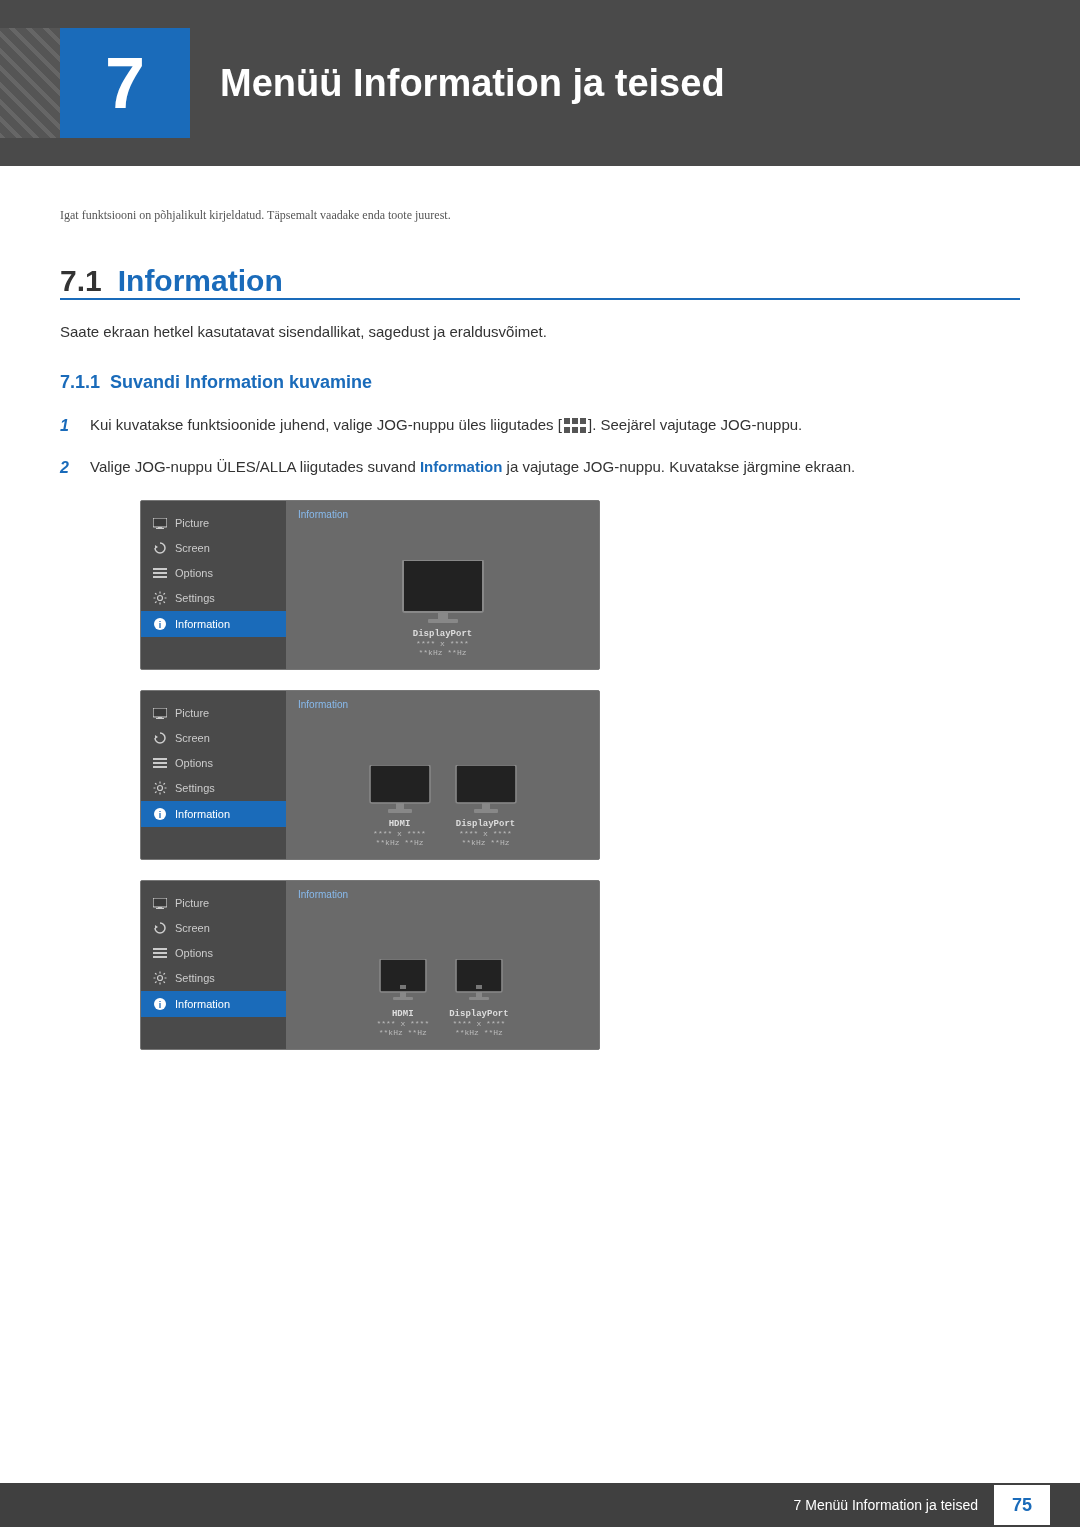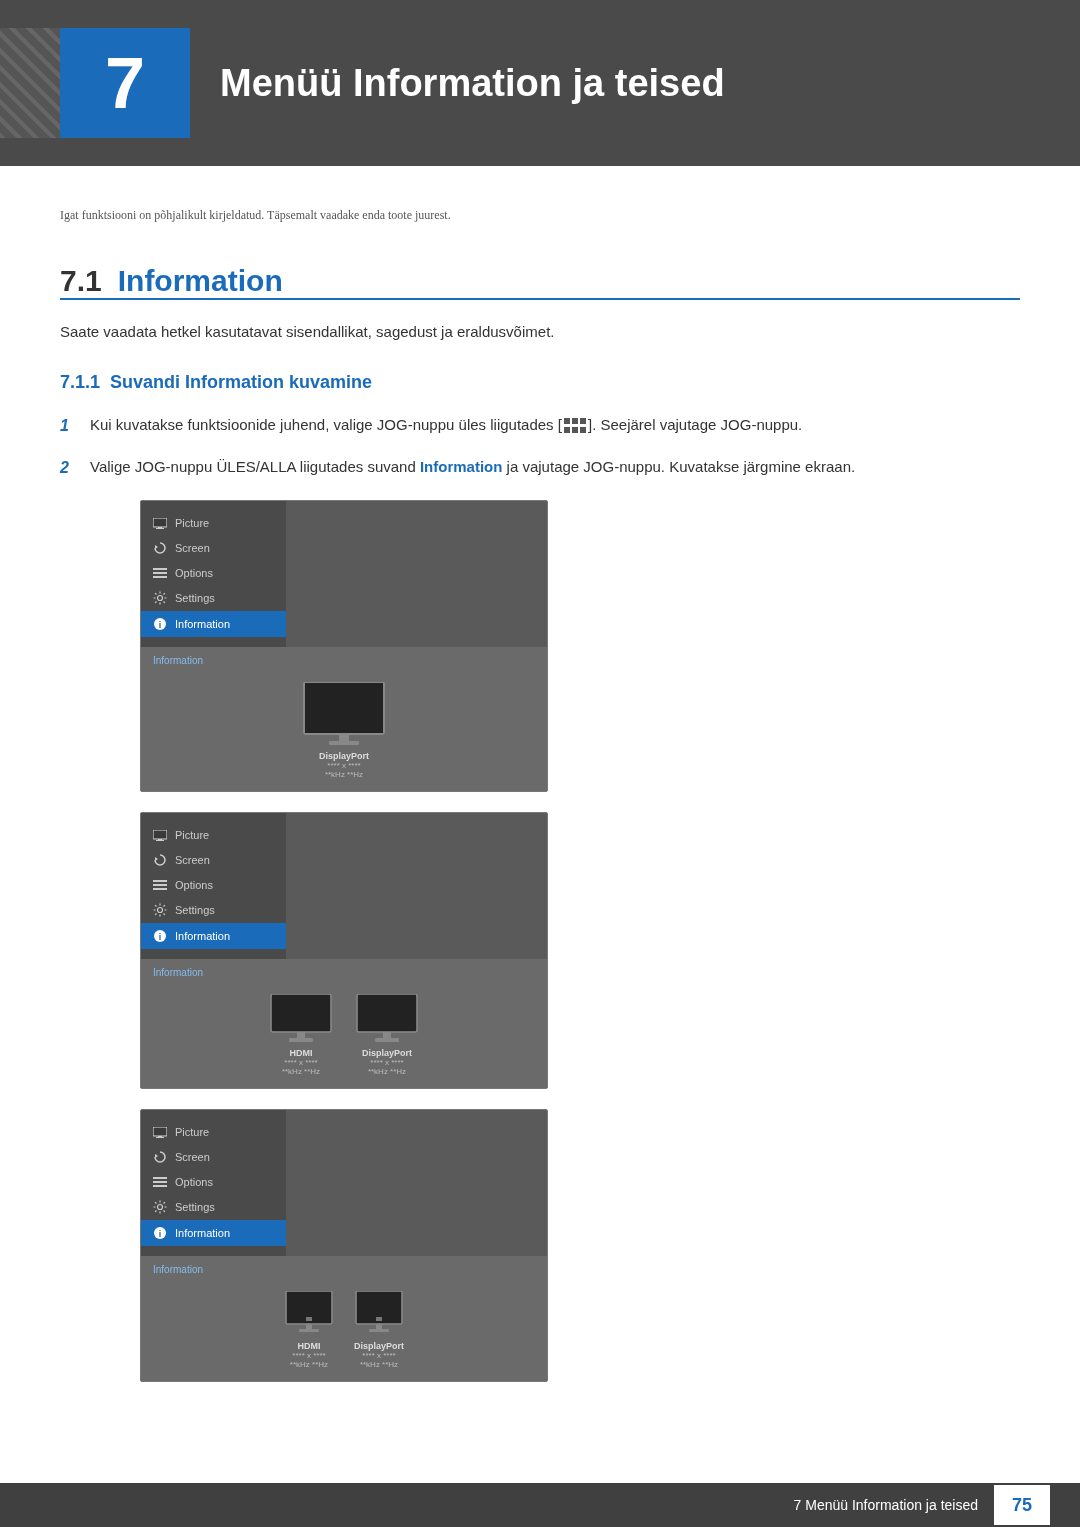--- a/index.html
+++ b/index.html
@@ -140,25 +140,24 @@
       gap: 20px;
       margin-top: 20px;
       margin-left: 80px;
     }
 
     
     .screenshot {
       display: flex;
       background: #5a5a5a;
       border: 1px solid #777;
-      width: 408px;
+      width: 460px;
       min-height: 170px;
       border-radius: 2px;
       overflow: hidden;
-      flex-direction: column;
     }
 
     
     .menu-panel {
       background: #4a4a4a;
       width: 145px;
       padding: 10px 0;
       flex-shrink: 0;
     }
     .menu-item {
@@ -194,20 +193,21 @@
       align-items: flex-end;
       gap: 20px;
       flex: 1;
       padding: 8px 0 4px 0;
     }
     .monitor-item {
       display: flex;
       flex-direction: column;
       align-items: center;
       gap: 4px;
+      font-family: Liberation Mono, monospace;
     }
     .monitor-info {
       text-align: center;
     }
     .monitor-info .src-name {
       font-size: 9px;
       color: #ddd;
       font-weight: bold;
     }
     .monitor-info .src-res {
@@ -266,21 +266,21 @@
 
 <div class="content">
 
   <p class="chapter-subtitle">Igat funktsiooni on põhjalikult kirjeldatud. Täpsemalt vaadake enda toote juurest.</p>
 
   <div class="section-title">
     <span class="section-number">7.1</span>
     <span>Information</span>
   </div>
 
-  <p class="section-intro">Saate vaadata hetkel kasutatavat sisendallikat, sagedust ja eraldusvõimet.</p>
+  <p class="section-intro">Saate ekraan hetkel kasutatavat sisendallikat, sagedust ja eraldusvõimet.</p>
 
   <div class="subsection-title">
     <span>7.1.1</span>&nbsp;
     <span>Suvandi Information kuvamine</span>
   </div>
 
   <div class="step">
     <span class="step-number">1</span>
     <span class="step-text">
       Kui kuvatakse funktsioonide juhend, valige JOG-nuppu üles liigutades [<svg class="menu-icon" viewBox="0 0 22 16" fill="none" xmlns="http://www.w3.org/2000/svg">

